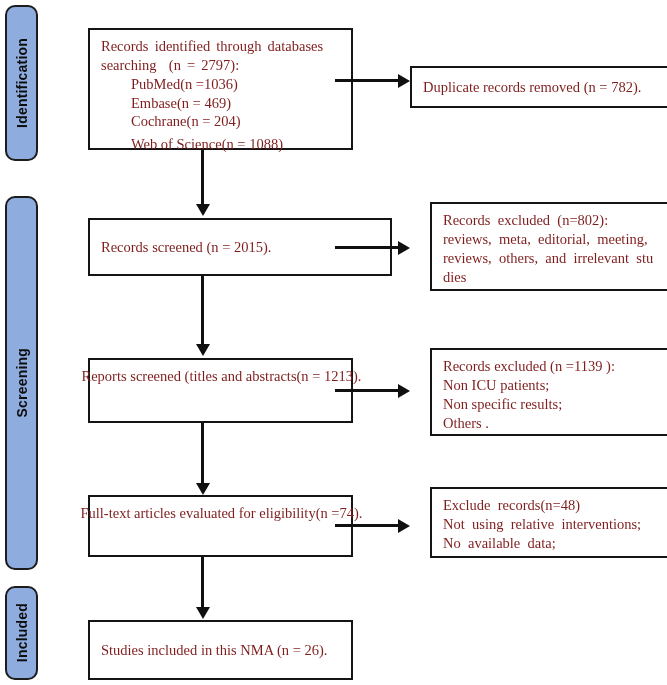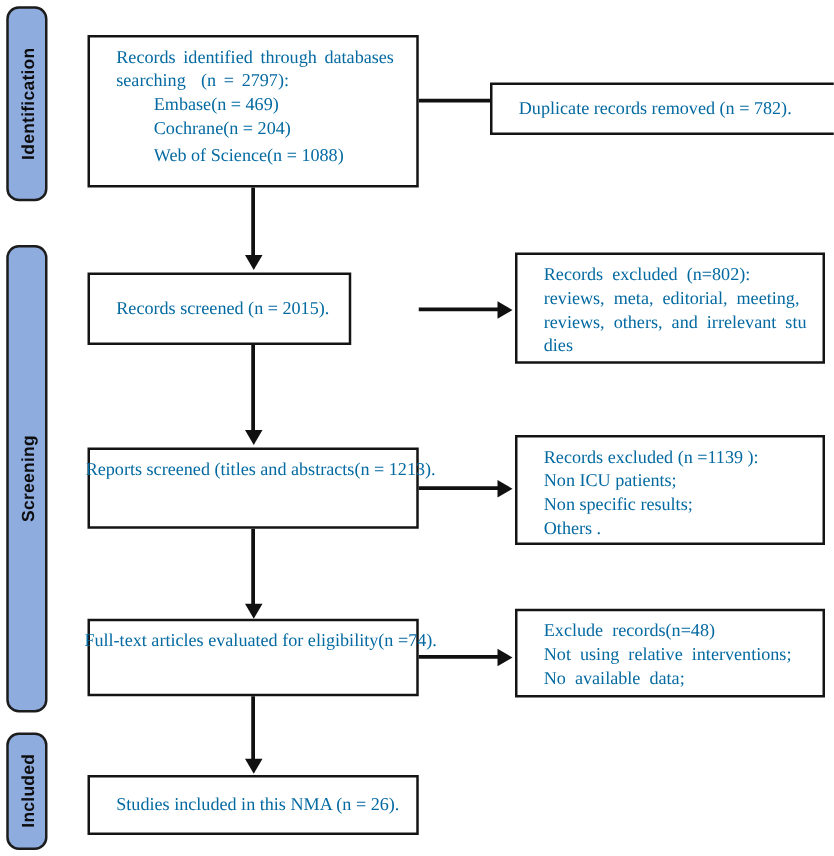--- a/index.html
+++ b/index.html
@@ -43,25 +43,26 @@
     letter-spacing: 0.2px;
     white-space: nowrap;
   }
 
   
   .flow-box {
     position: absolute;
     background: #ffffff;
     border: 2px solid #141414;
     box-sizing: border-box;
-    padding: 7px 9px 7px 21px;
+    padding: 7px 9px 7px 11px;
     font-family: "Liberation Serif", serif;
     font-size: 14.5px;
     line-height: 1.30;
-    color: #0369a1;
+    color: #7f1d1d;
+    margin-left: 18px;
   }
   .flow-box .ln {
     display: block;
     white-space: pre;
   }
   .flow-box .ln.just {
     
     word-spacing: 2.5px;
   }
   .flow-box .ln.indent {
@@ -110,36 +111,37 @@
     <span class="phase-label">Screening</span>
   </div>
 
   <div class="phase-bar" style="left:5px; top:586px; width:33px; height:94px;">
     <span class="phase-label">Included</span>
   </div>
 
   <div class="flow-box" style="left:70px; top:28px; width:265px; height:122px;">
     <span class="ln just">Records identified through databases</span>
     <span class="ln just">searching  (n = 2797):</span>
+    <span class="ln indent">PubMed(n =1036)</span>
     <span class="ln indent">Embase(n = 469)</span>
     <span class="ln indent">Cochrane(n = 204)</span>
     <span class="ln indent gap">Web of Science(n = 1088)</span>
   </div>
 
   <div class="conn-h" style="left:335px; top:79px; width:65px;"></div>
   <div class="arrow-right" style="left:398px; top:73.5px;"></div>
 
   <div class="flow-box" style="left:392px; top:66px; width:280px; height:42px; display:flex; align-items:center;">
     <span class="ln">Duplicate records removed (n = 782).</span>
   </div>
 
   <div class="conn-v" style="left:201px; top:150px; width:3px; height:56px;"></div>
   <div class="arrow-down" style="left:195.5px; top:204px;"></div>
 
-  <div class="flow-box" style="left:70px; top:218px; width:211px; height:58px; display:flex; align-items:center;">
+  <div class="flow-box" style="left:70px; top:218px; width:304px; height:58px; display:flex; align-items:center;">
     <span class="ln">Records screened (n = 2015).</span>
   </div>
 
   <div class="conn-h" style="left:335px; top:246px; width:65px;"></div>
   <div class="arrow-right" style="left:398px; top:240.5px;"></div>
 
   <div class="flow-box" style="left:412px; top:202px; width:248px; height:89px;">
     <span class="ln">Records  excluded  (n=802):</span>
     <span class="ln">reviews,  meta,  editorial,  meeting,</span>
     <span class="ln">reviews,  others,  and  irrelevant  stu</span>
@@ -177,17 +179,17 @@
 
   <div class="flow-box" style="left:412px; top:487px; width:248px; height:71px;">
     <span class="ln">Exclude  records(n=48)</span>
     <span class="ln">Not  using  relative  interventions;</span>
     <span class="ln">No  available  data;</span>
   </div>
 
   <div class="conn-v" style="left:201px; top:557px; width:3px; height:52px;"></div>
   <div class="arrow-down" style="left:195.5px; top:607px;"></div>
 
-  <div class="flow-box" style="left:70px; top:620px; width:265px; height:48px; display:flex; align-items:center;">
+  <div class="flow-box" style="left:70px; top:620px; width:265px; height:60px; display:flex; align-items:center;">
     <span class="ln">Studies included in this NMA (n = 26).</span>
   </div>
 
 </div>
 
 </body></html>

